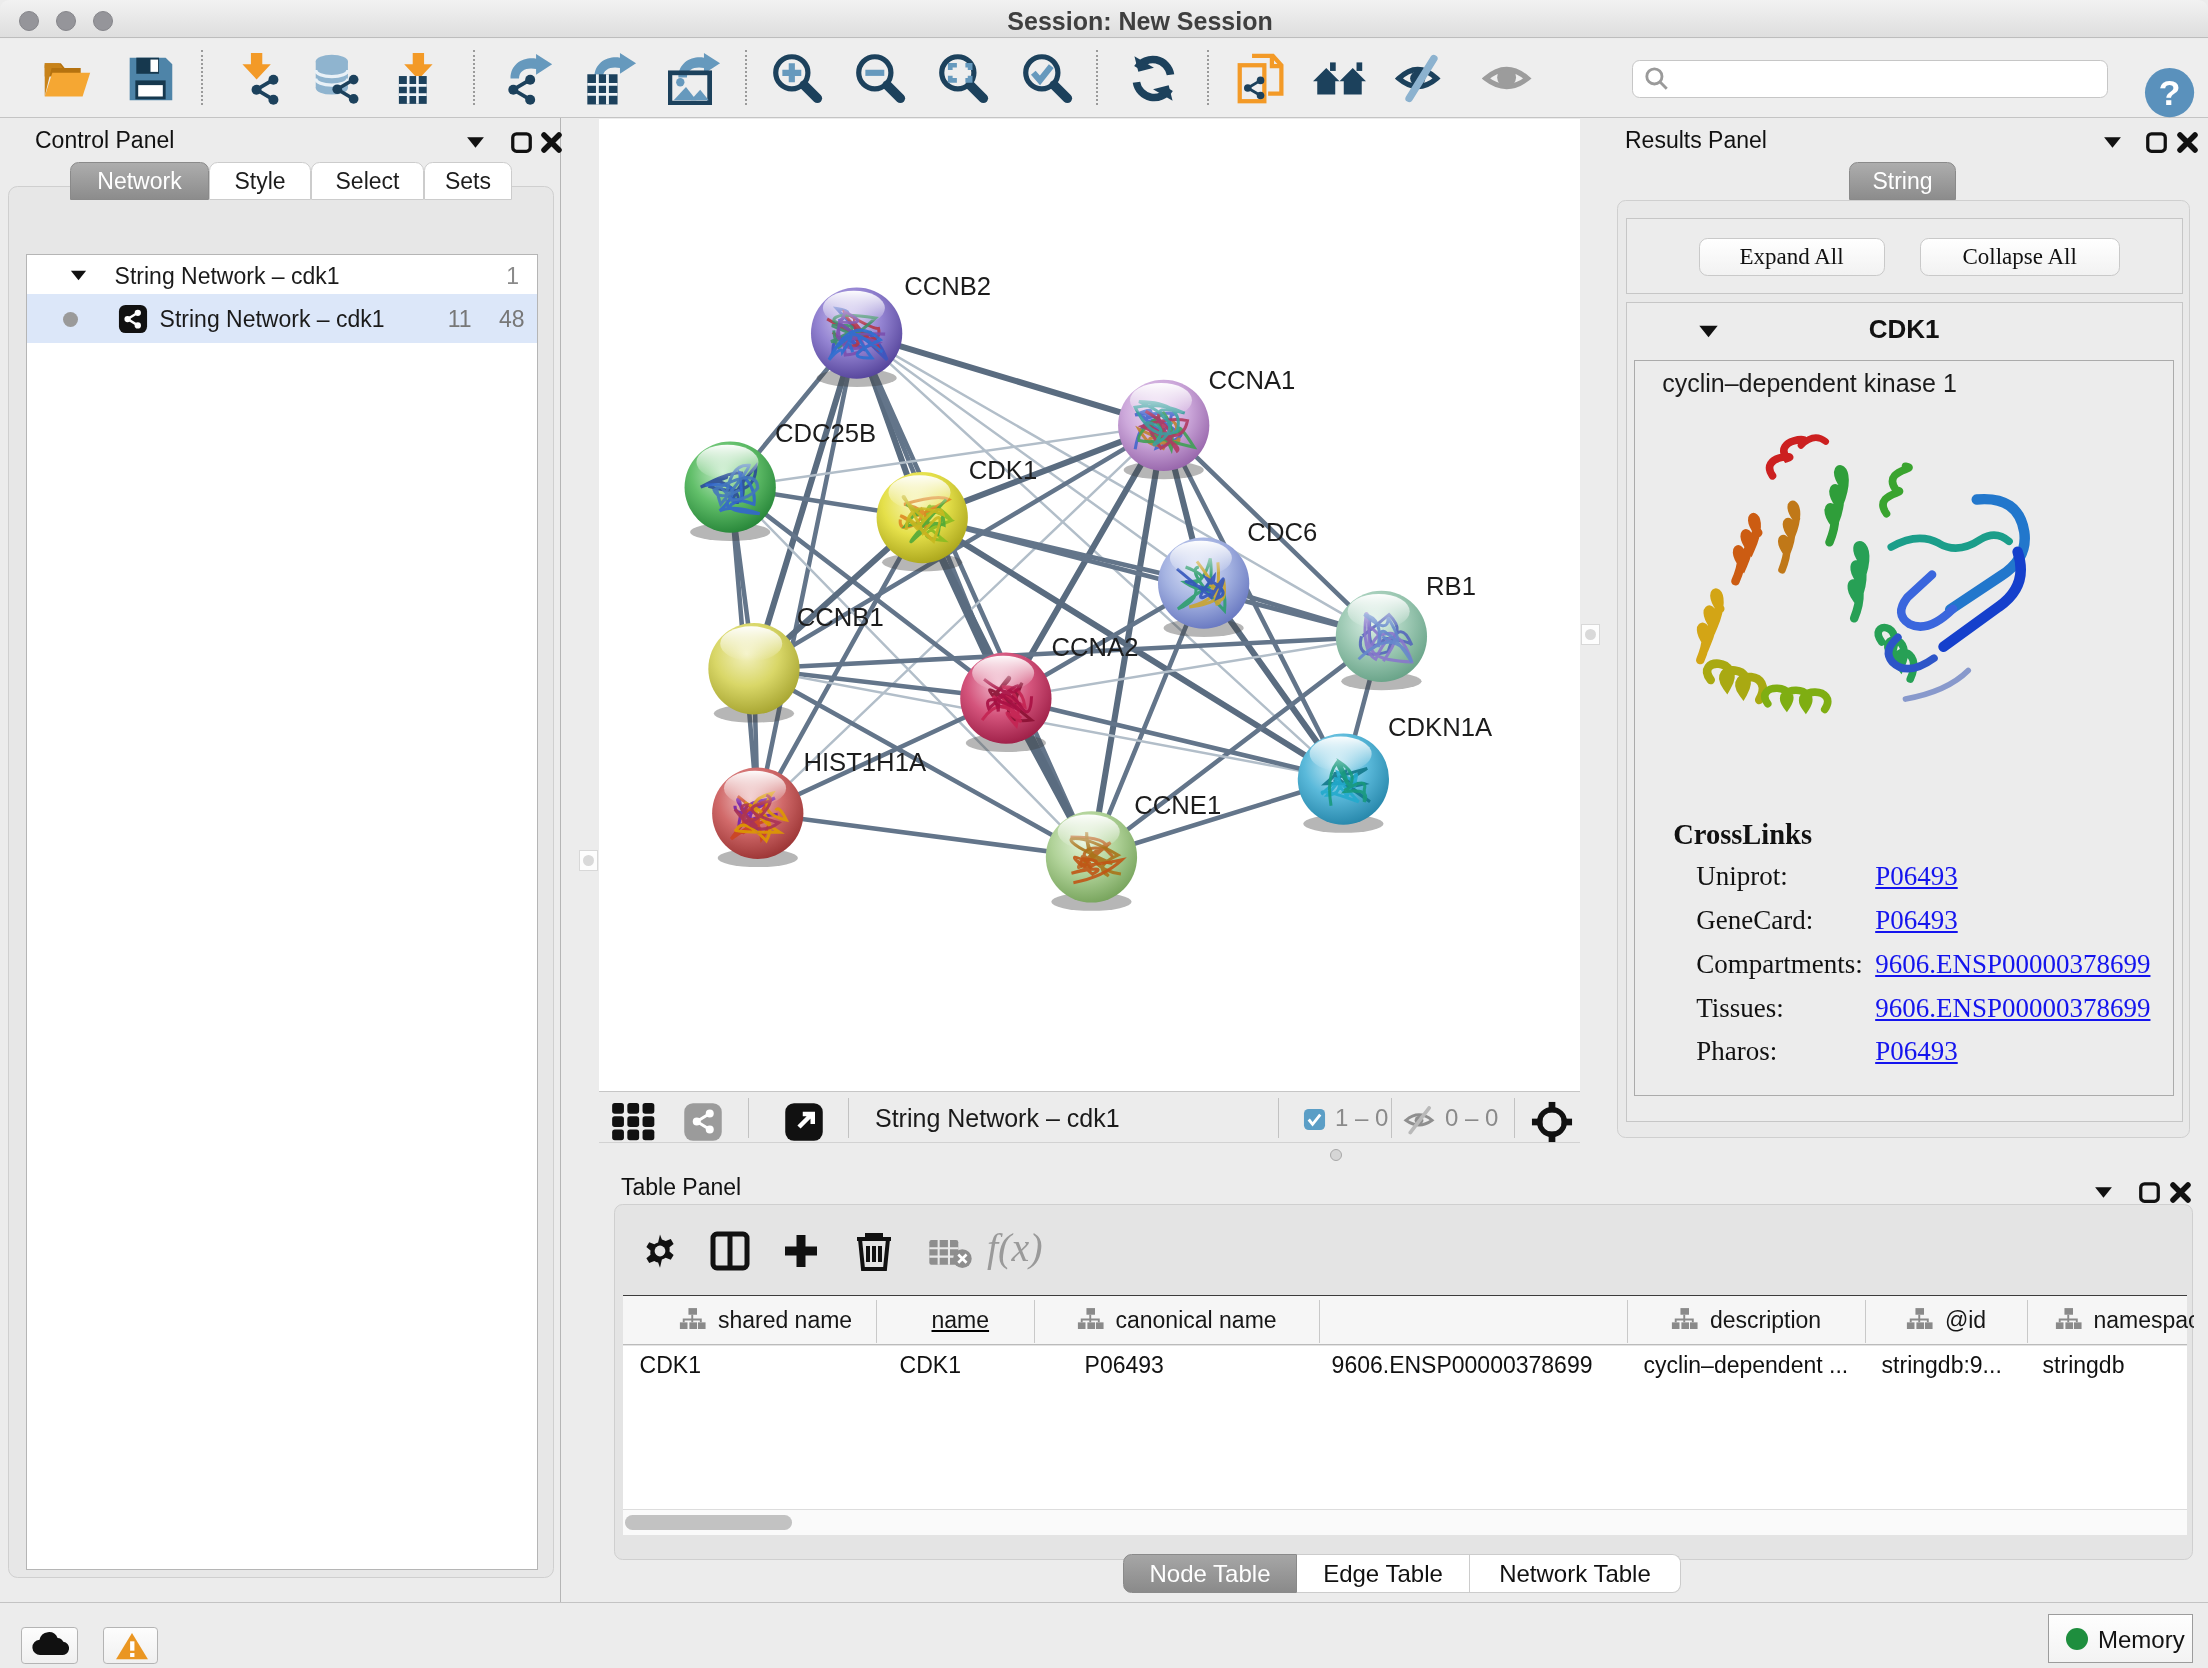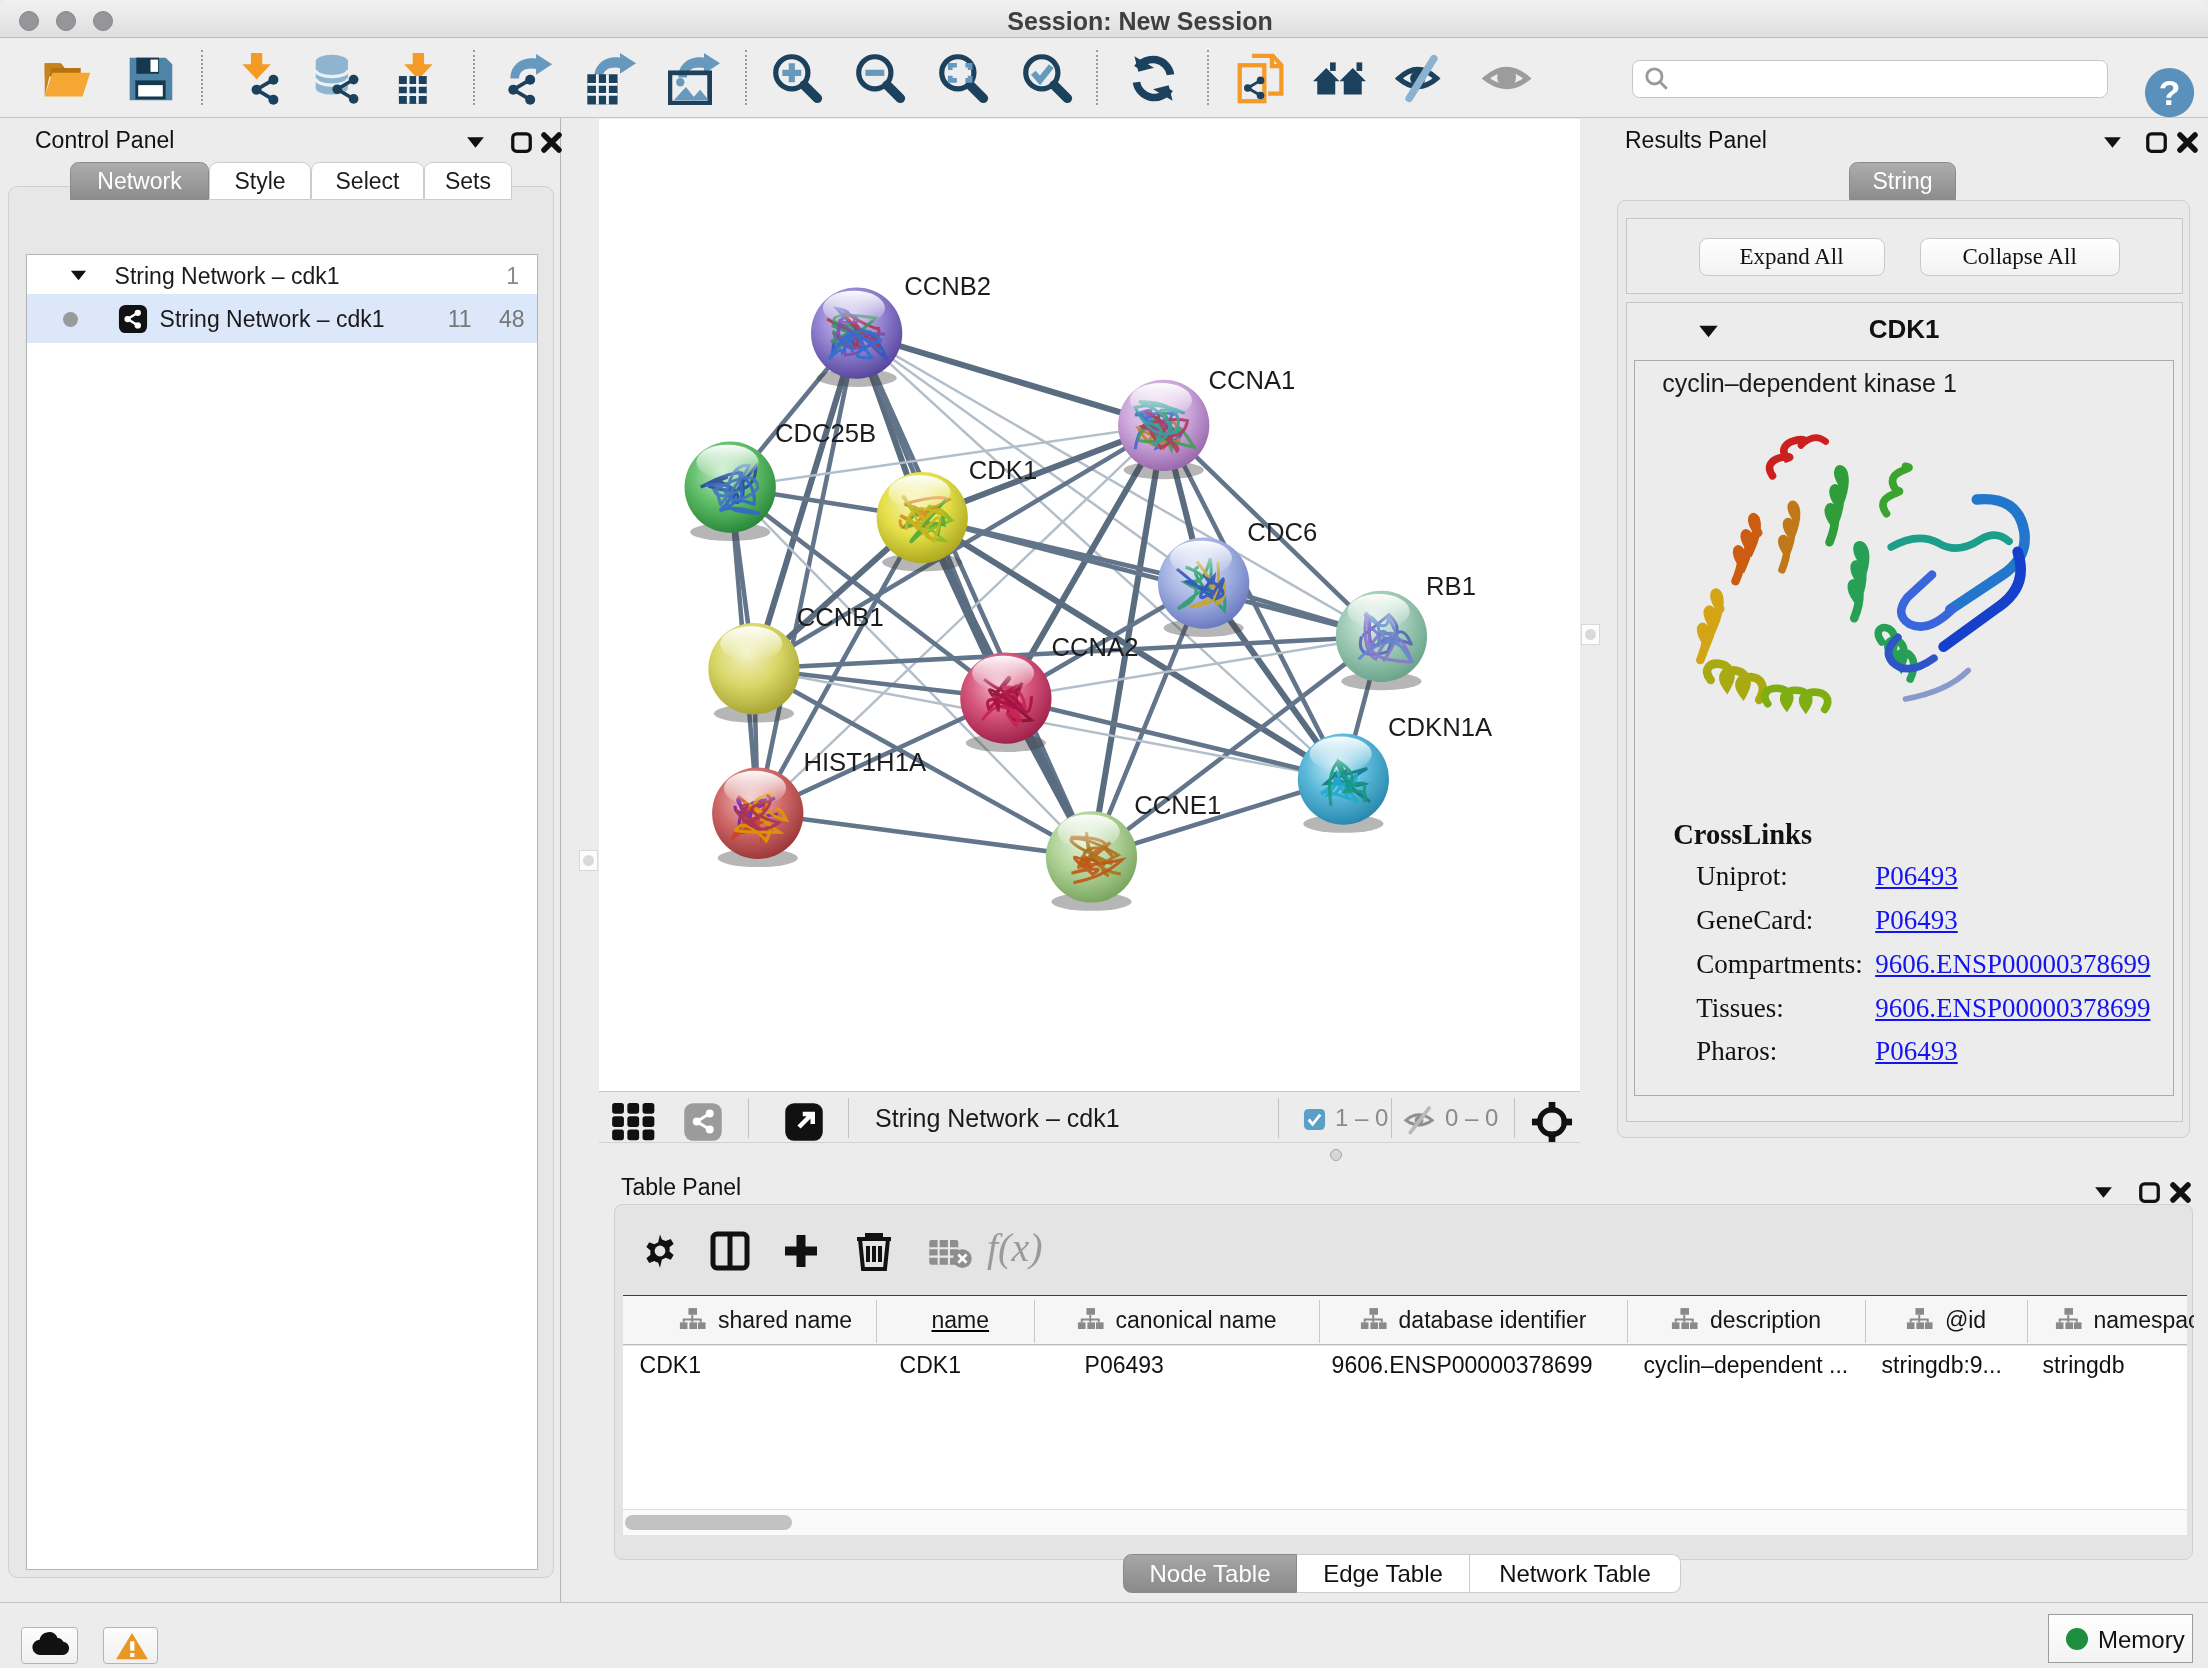--- a/index.html
+++ b/index.html
@@ -672,30 +672,20 @@
           <span style="margin-top:1.9px;"><svg width="28.5" height="25" viewBox="0 0 30 26">
               <rect x="11" y="1" width="9" height="7" fill="#8a8a8a"></rect>
               <rect x="2" y="16" width="8" height="7" fill="#8a8a8a"></rect>
               <rect x="12" y="16" width="8" height="7" fill="#8a8a8a"></rect>
               <rect x="21" y="16" width="8" height="7" fill="#8a8a8a"></rect>
               <path d="M15 8 v5 M6 16 v-3 h18 v3 M15 13 v3" stroke="#8a8a8a" stroke-width="2" fill="none"></path>
             </svg></span>
           <span class="hlab">canonical name</span>
         </div>
         <div class="abs tcolsep" style="left:411px;"></div>
-        <div class="abs" style="left:696px;top:0;width:308px;height:49px;display:flex;align-items:center;justify-content:center;gap:11.4px;overflow:hidden;">
-          <span style="margin-top:1.9px;"><svg width="28.5" height="25" viewBox="0 0 30 26">
-              <rect x="11" y="1" width="9" height="7" fill="#8a8a8a"></rect>
-              <rect x="2" y="16" width="8" height="7" fill="#8a8a8a"></rect>
-              <rect x="12" y="16" width="8" height="7" fill="#8a8a8a"></rect>
-              <rect x="21" y="16" width="8" height="7" fill="#8a8a8a"></rect>
-              <path d="M15 8 v5 M6 16 v-3 h18 v3 M15 13 v3" stroke="#8a8a8a" stroke-width="2" fill="none"></path>
-            </svg></span>
-          <span class="hlab">database identifier</span>
-        </div>
         <div class="abs tcolsep" style="left:696px;"></div>
         <div class="abs" style="left:1004px;top:0;width:238px;height:49px;display:flex;align-items:center;justify-content:center;gap:11.4px;overflow:hidden;">
           <span style="margin-top:1.9px;"><svg width="28.5" height="25" viewBox="0 0 30 26">
               <rect x="11" y="1" width="9" height="7" fill="#8a8a8a"></rect>
               <rect x="2" y="16" width="8" height="7" fill="#8a8a8a"></rect>
               <rect x="12" y="16" width="8" height="7" fill="#8a8a8a"></rect>
               <rect x="21" y="16" width="8" height="7" fill="#8a8a8a"></rect>
               <path d="M15 8 v5 M6 16 v-3 h18 v3 M15 13 v3" stroke="#8a8a8a" stroke-width="2" fill="none"></path>
             </svg></span>
           <span class="hlab">description</span>

